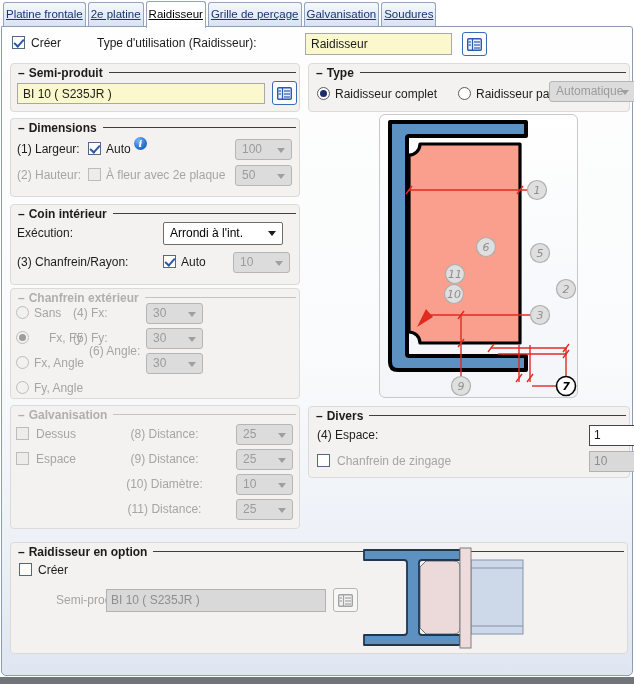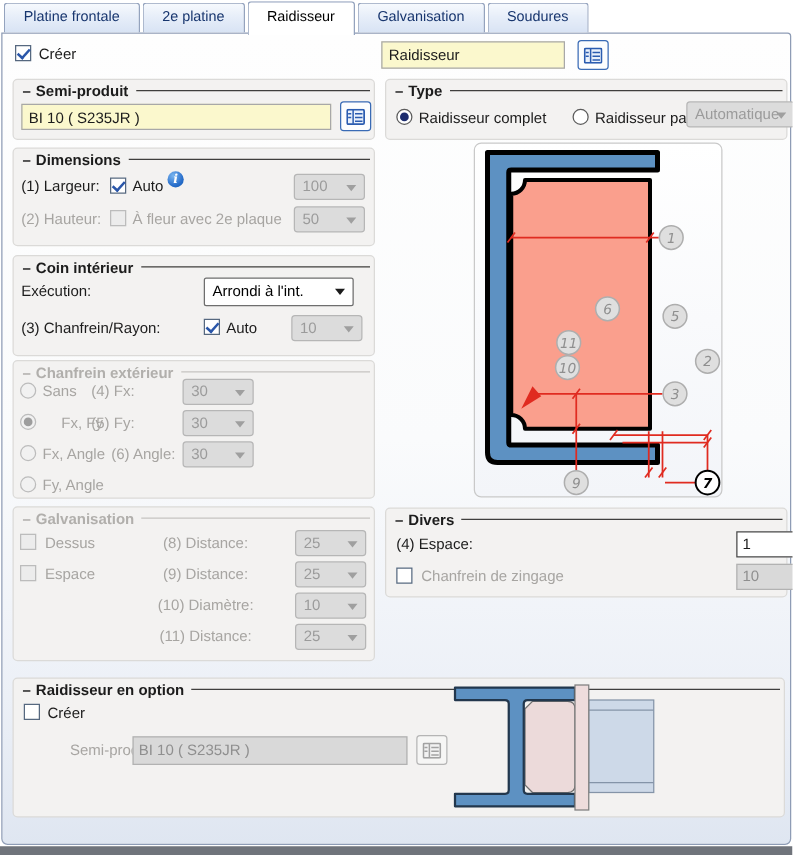--- a/index.html
+++ b/index.html
@@ -6,24 +6,24 @@
   html,body { width:634px; height:684px; }
   body {
     position:relative;
     font-family:"Liberation Sans","DejaVu Sans",sans-serif;
     font-size:12px; color:#1c1c1c; background:#fff; overflow:hidden;
   }
   .abs { position:absolute; }
   
   .tabs { position:absolute; top:2px; left:3px; display:flex; gap:2px; z-index:5; }
   .tab {
-    height:24px; line-height:23px; padding:0 15px; font-size:11.5px;
+    height:24px; line-height:23px; padding:0 2px; font-size:11.5px;
     color:var(--tabText); background:linear-gradient(#f6f9fd,#e7eef9 45%,#d8e3f4);
     border:1px solid #94a3be; border-bottom:none; border-radius:3px 3px 0 0;
-    white-space:nowrap; cursor:default;
+    white-space:nowrap; cursor:default;text-decoration:underline;
   }
   .tab.active {
     background:#fff; color:#000; height:27px; margin-top:-1px; line-height:25px;
     z-index:6; position:relative;
   }
   
   .page {
     position:absolute; left:1px; top:26px; width:632px; height:650px;
     border:1px solid #8e9cb5; border-radius:0 3px 5px 5px;
     background:linear-gradient(180deg,#fefefe 0%,#fafbfc 50%,#ecf0f7 82%,#dfe6f1 100%);
@@ -96,28 +96,30 @@
   .platine { fill:#eedcdc; stroke:#7e7e7e; stroke-width:1; }
   .beam2 { fill:#cdd9e8; stroke:#8494a8; stroke-width:1; }
 </style>
 </head>
 <body>
 
 <div class="tabs">
   <div class="tab">Platine frontale</div>
   <div class="tab">2e platine</div>
   <div class="tab active">Raidisseur</div>
+  <div class="tab">Grille de perçage</div>
   <div class="tab">Galvanisation</div>
   <div class="tab">Soudures</div>
 </div>
 
 <div class="page">
 
   <span class="cb on" style="left:10px;top:9px"></span>
   <span class="lbl" style="left:29px;top:9px">Créer</span>
+  <span class="lbl" style="left:95px;top:9px">Type d'utilisation (Raidisseur):</span>
   <div class="yinput" style="left:303px;top:6px;width:147px;height:22px">Raidisseur</div>
   <div class="tbtn" style="left:460px;top:5px">
     <svg class="ticon" width="15" height="13" viewBox="0 0 15 13">
         <rect x="0.7" y="0.7" width="13.6" height="11.6" rx="1"></rect>
         <line x1="5.5" y1="1" x2="5.5" y2="12"></line>
         <line x1="1.5" y1="4" x2="4" y2="4"></line>
         <line x1="1.5" y1="7" x2="4" y2="7"></line>
         <line x1="7" y1="4" x2="13" y2="4"></line>
         <line x1="7" y1="7" x2="13" y2="7"></line>
         <line x1="7" y1="10" x2="13" y2="10"></line>
@@ -184,21 +186,21 @@
     <span class="rb dis" style="left:5px;top:17px"></span>
     <span class="lbl dis" style="left:23px;top:17px">Sans</span>
     <span class="lbl dis" style="left:62px;top:17px">(4) Fx:</span>
     <div class="combo dis" style="left:135px;top:14px;width:57px"><span>30</span></div>
     <span class="rb dis sel" style="left:5px;top:42px"></span>
     <span class="lbl dis" style="left:38px;top:42px">Fx, Fy</span>
     <span class="lbl dis" style="left:62px;top:42px">(5) Fy:</span>
     <div class="combo dis" style="left:135px;top:39px;width:57px"><span>30</span></div>
     <span class="rb dis" style="left:5px;top:67px"></span>
     <span class="lbl dis" style="left:23px;top:67px">Fx, Angle</span>
-    <span class="lbl dis" style="left:78px;top:67px">(6) Angle:</span>
+    <span class="lbl dis" style="left:78px;top:55px">(6) Angle:</span>
     <div class="combo dis" style="left:135px;top:64px;width:57px"><span>30</span></div>
     <span class="rb dis" style="left:5px;top:92px"></span>
     <span class="lbl dis" style="left:23px;top:92px">Fy, Angle</span>
   </div>
 
   <div class="gb dis" style="left:8px;top:378px;width:290px;height:124px">
     <div class="gb-head">
         <span class="gb-dash">–</span>
         <span class="gb-t">Galvanisation</span>
         <span class="gb-rule"></span>

